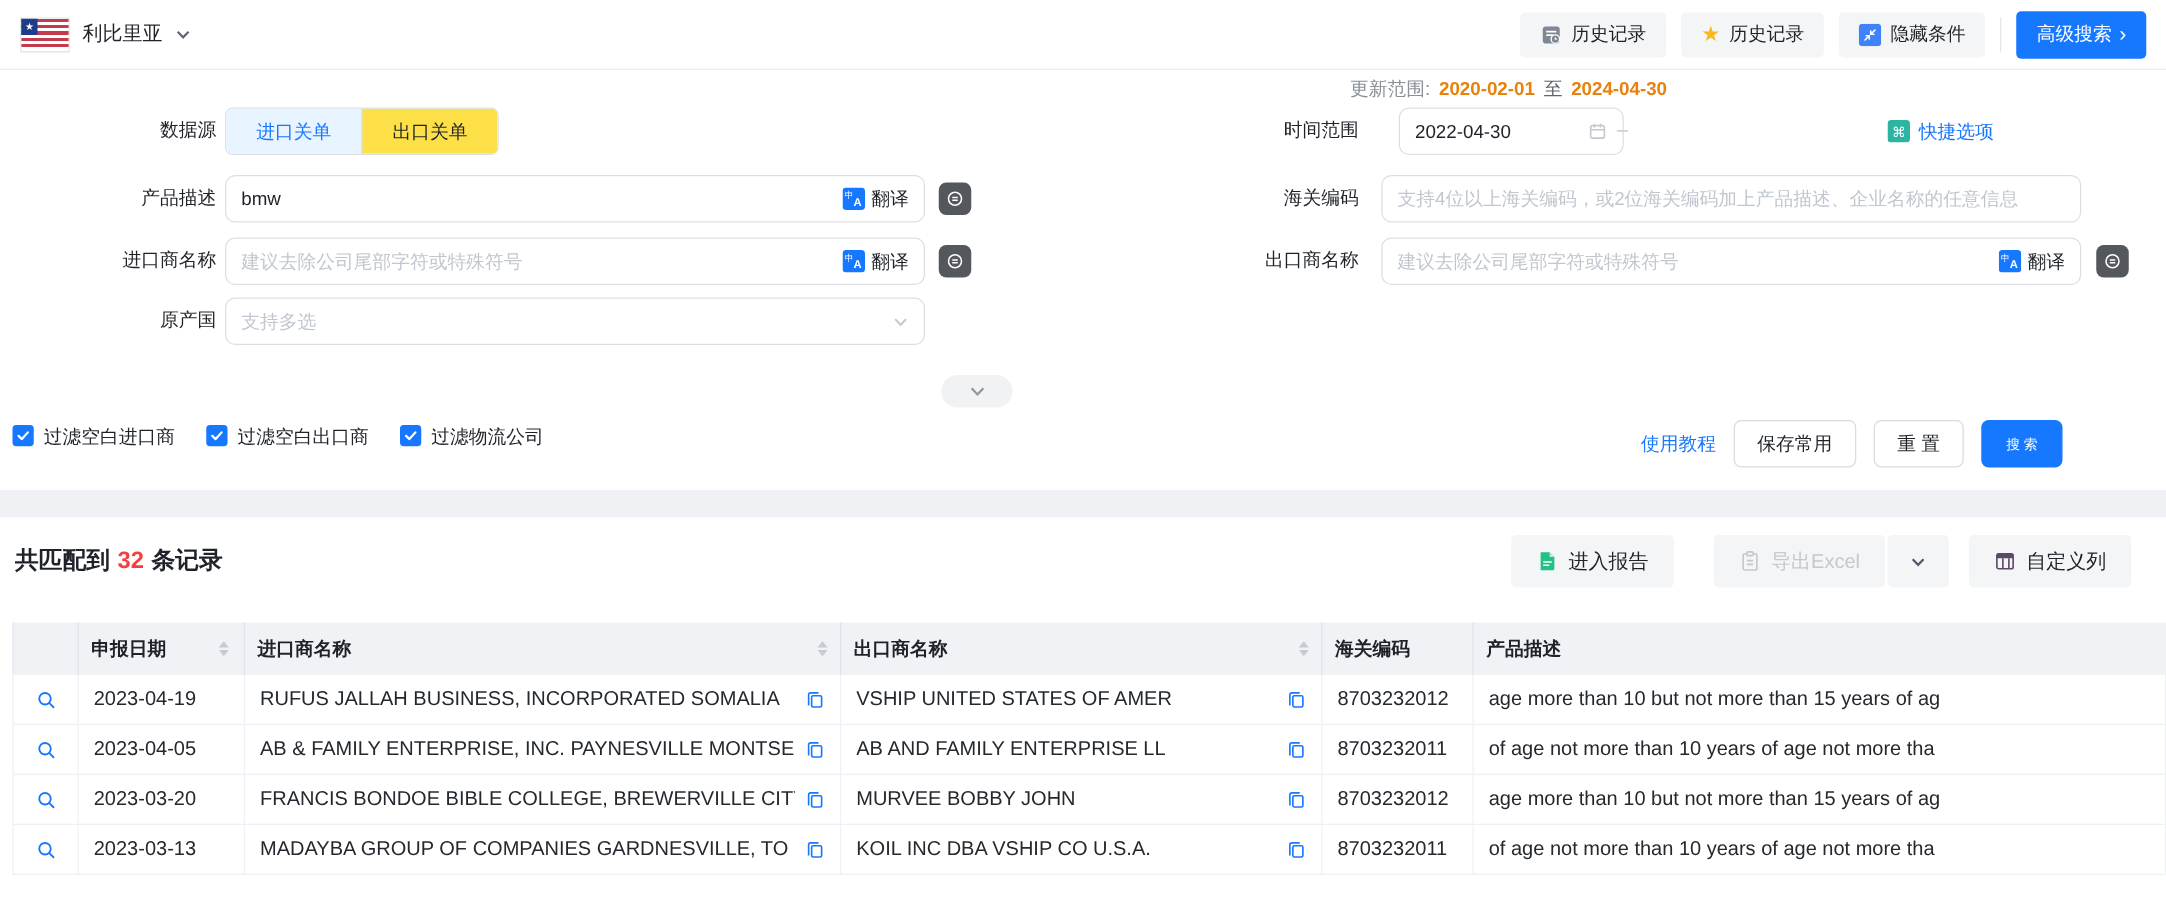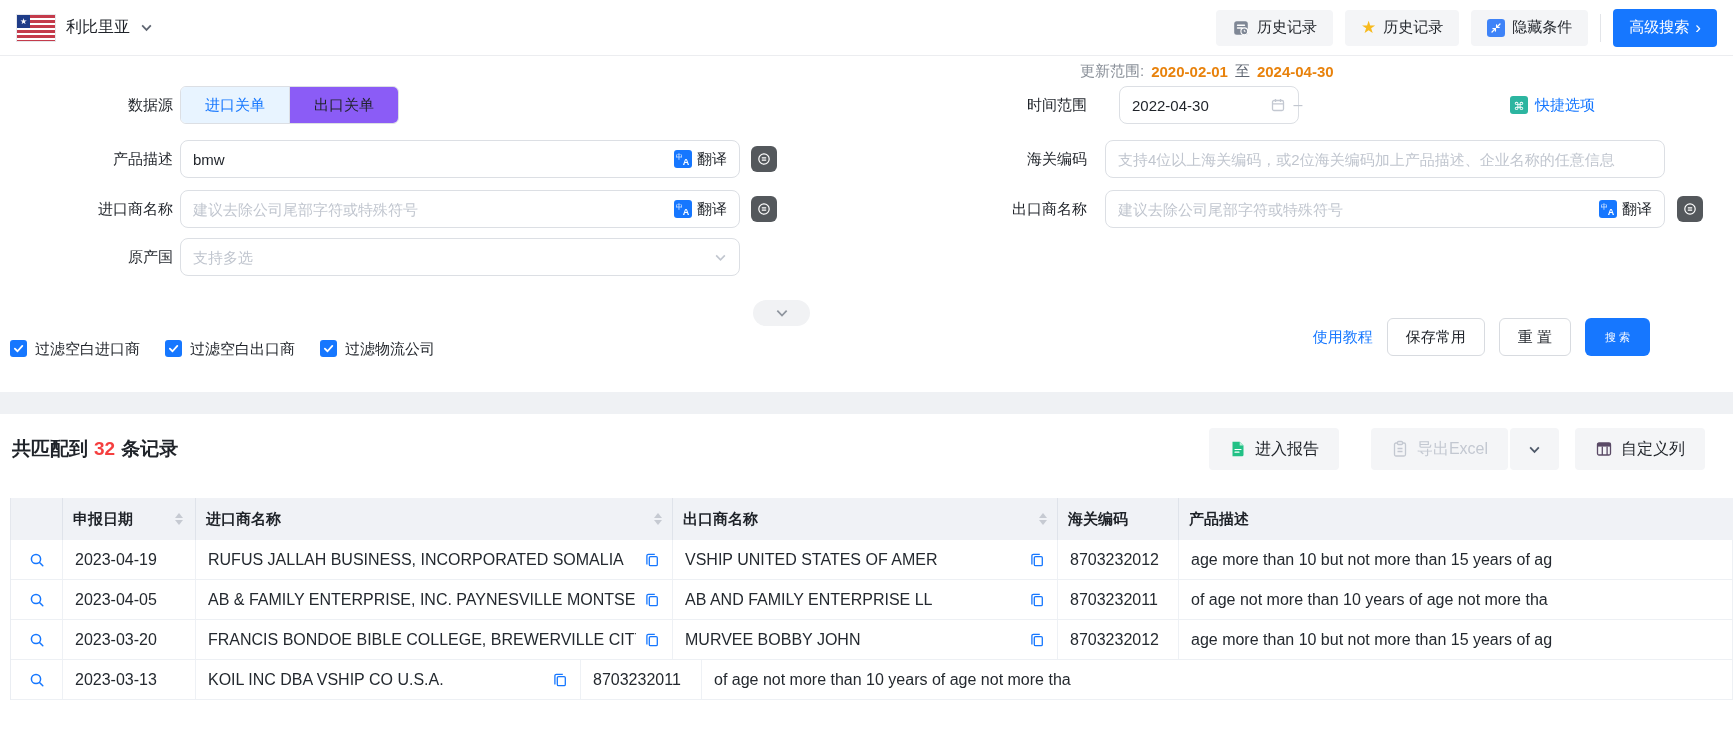--- a/index.html
+++ b/index.html
@@ -30,21 +30,21 @@
   .update-range .udate { color:#e8820c; font-weight:bold; }
   .update-range .uto { color:#5f6672; }
 
   .frow { position:absolute; left:0; width:100%; height:38px; }
   .lbl { position:absolute; top:0; line-height:38px; font-size:15px; color:#1f2329; text-align:right; }
   .l-left { left:0; width:173px; }
   .l-right { left:914px; width:173px; }
 
   .tabs { position:absolute; left:180px; top:0; height:38px; display:flex; border:1px solid #dcdfe4;
           border-radius:6px; overflow:hidden; background:#fff; }
-  .tab { display:flex; align-items:center; padding:0 24px; font-size:15px; color:#1f2329; cursor:pointer; background:#8b5cf6; }
+  .tab { display:flex; align-items:center; padding:0 24px; font-size:15px; color:#1f2329; cursor:pointer; background:#fde047; }
   .tab.active { background:#e8f4ff; color:#1677ff; }
   .tab + .tab { border-left:1px solid #dcdfe4; }
 
   .inp { position:absolute; top:0; height:38px; border:1px solid #dcdfe4; border-radius:8px; background:#fff;
          display:flex; align-items:center; padding:0 12px; }
   .inp input { border:none; outline:none; flex:1; min-width:0; font-size:15px; color:#1f2329;
                background:transparent; font-family:inherit; }
   .inp input::placeholder { color:#c1c6cf; }
   .f-left  { left:180px;  width:560px; }
   .f-right { left:1105px; width:560px; }
@@ -65,21 +65,21 @@
   .sel-chev { flex:none; }
 
   .collapse-pill { position:absolute; top:300px; left:753px; width:57px; height:26px; border-radius:13px;
                    background:#f1f2f4; display:flex; align-items:center; justify-content:center; cursor:pointer; }
 
   .cbrow { position:absolute; top:340px; left:10px; display:flex; gap:25px; }
   .cb { display:flex; gap:8px; font-size:15px; cursor:pointer; }
   .cbbox { width:17px; height:17px; background:#1677ff; border-radius:3px; display:flex;
            align-items:center; justify-content:center; }
 
-  .factions { position:absolute; top:312px; right:83px; height:50px; display:flex; align-items:center; gap:14px; }
+  .factions { position:absolute; top:330px; right:83px; height:50px; display:flex; align-items:center; gap:14px; }
   .link { color:#1677ff; font-size:15px; cursor:pointer; }
   .btn-outline { height:38px; padding:0 18px; background:#fff; border:1px solid #d8dbe0; border-radius:6px;
                  font-size:15px; color:#1f2329; cursor:pointer; font-family:inherit; }
   .btn-primary { height:38px; padding:0 20px; background:#1677ff; border:none; border-radius:6px;
                  font-size:11px; color:#fff; cursor:pointer; font-family:inherit; }
 
   .band { position:absolute; top:392px; left:0; width:100%; height:22px; background:#eff1f4; }
 
   
   .results-head { position:absolute; top:426px; left:0; width:100%; height:46px; }
@@ -500,20 +500,29 @@
             <span class="mag-btn">
               <svg width="18" height="18" viewBox="0 0 18 18" fill="none" stroke="#1677ff" stroke-width="1.5">
                 <circle cx="8" cy="8" r="4.6"></circle>
                 <path d="M11.5 11.5 L14.8 14.8" stroke-linecap="round"></path>
               </svg>
             </span>
           </div>
           <div class="td c1">
             <span class="cell-text">2023-03-13</span>
           </div>
+          <div class="td c2 spread">
+            <span class="cell-text">MADAYBA GROUP OF COMPANIES GARDNESVILLE, TO</span>
+            <span class="copy-btn">
+              <svg width="16" height="16" viewBox="0 0 16 16" fill="none" stroke="#1677ff" stroke-width="1.3">
+                <rect x="5.3" y="4.6" width="8" height="9" rx="1.2"></rect>
+                <path d="M10.8 2.3 H4.4 a1.5 1.5 0 0 0 -1.5 1.5 v8.6"></path>
+              </svg>
+            </span>
+          </div>
           <div class="td c3 spread">
             <span class="cell-text">KOIL INC DBA VSHIP CO U.S.A.</span>
             <span class="copy-btn">
               <svg width="16" height="16" viewBox="0 0 16 16" fill="none" stroke="#1677ff" stroke-width="1.3">
                 <rect x="5.3" y="4.6" width="8" height="9" rx="1.2"></rect>
                 <path d="M10.8 2.3 H4.4 a1.5 1.5 0 0 0 -1.5 1.5 v8.6"></path>
               </svg>
             </span>
           </div>
           <div class="td c4">

